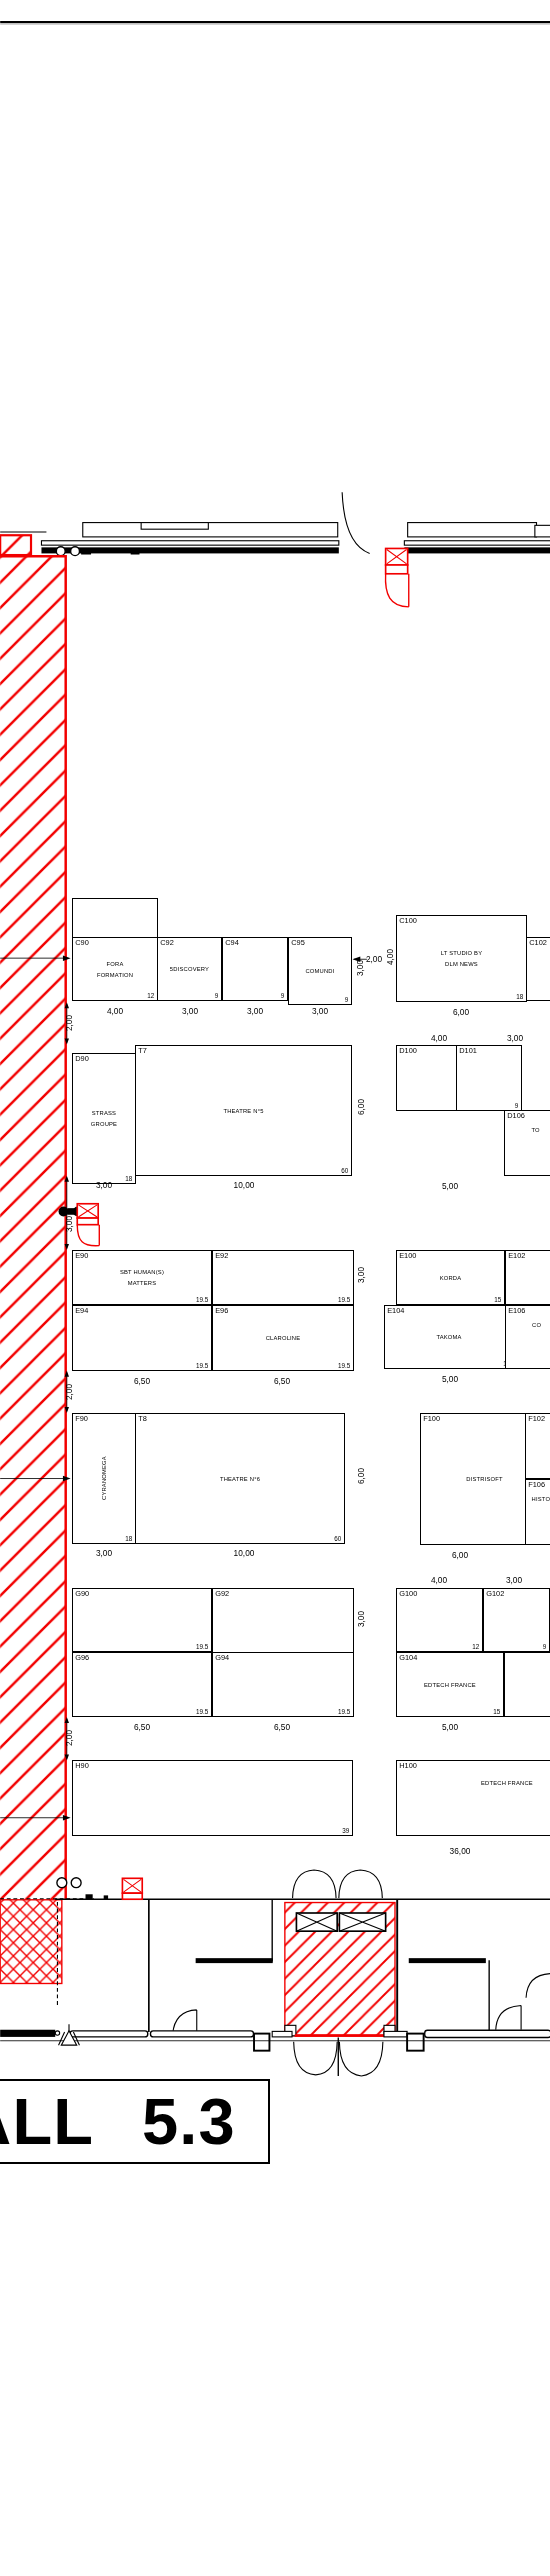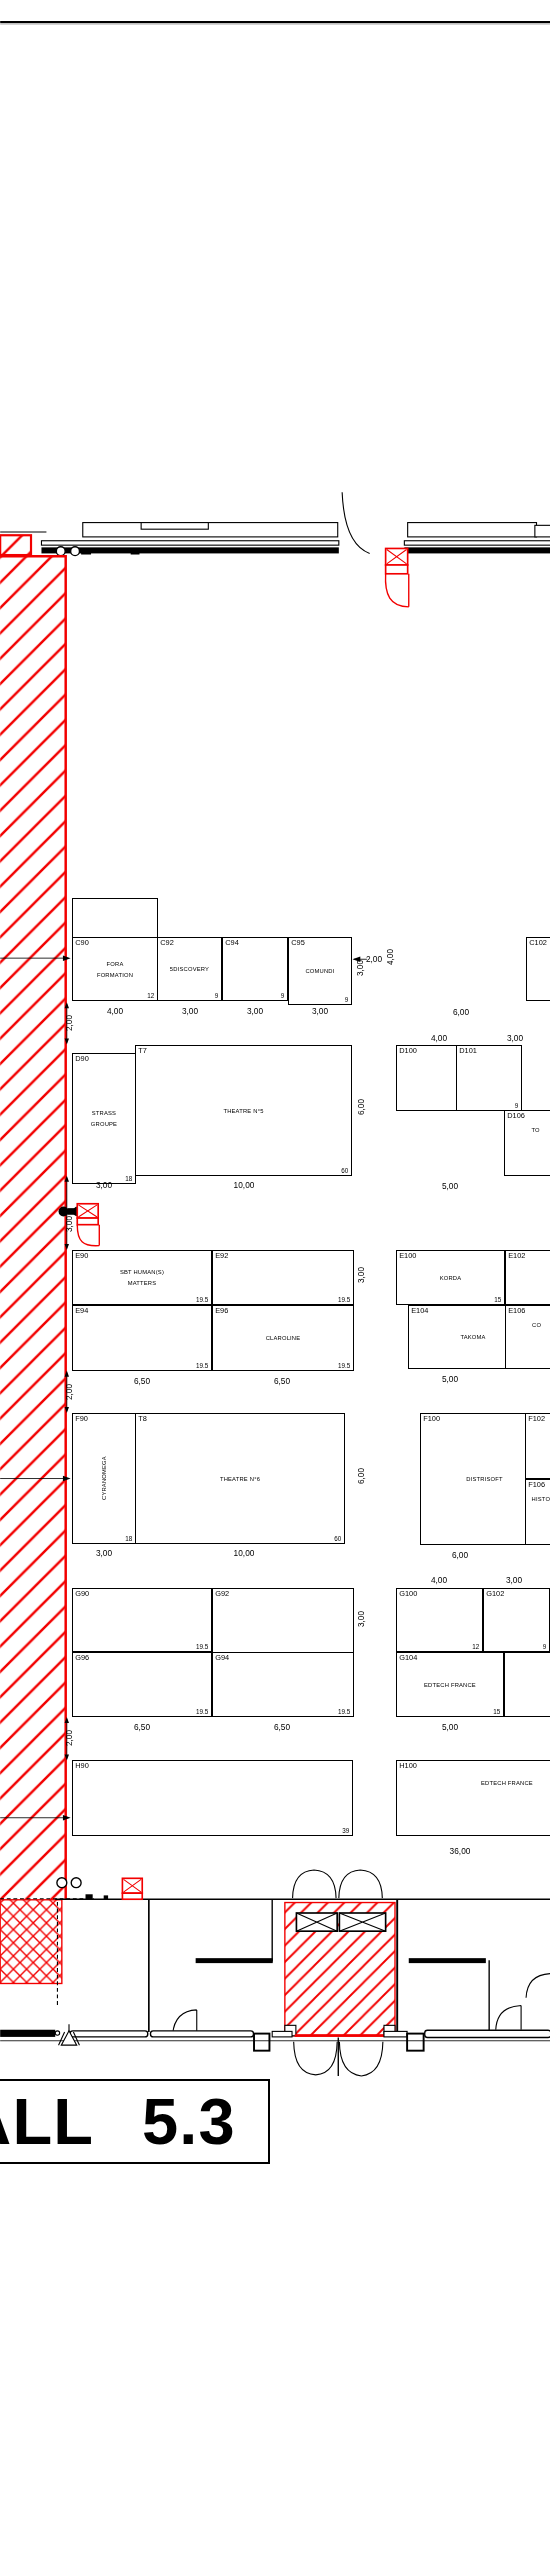--- a/index.html
+++ b/index.html
@@ -198,20 +198,28 @@
       <span class="code">C94</span>
       <span class="area">9</span>
     </div>
     <div class="booth" style="left: 288px; top: 937px; width: 64px; height: 68px;">
       <span class="code">C95</span>
       <div class="bname">
         <div>COMUNDI</div>
       </div>
       <span class="area">9</span>
     </div>
+    <div class="booth" style="left: 396px; top: 915px; width: 131px; height: 87px;">
+      <span class="code">C100</span>
+      <div class="bname">
+        <div>LT STUDIO BY</div>
+        <div>DLM NEWS</div>
+      </div>
+      <span class="area">18</span>
+    </div>
     <div class="booth" style="left: 526px; top: 937px; width: 25px; height: 64px;">
       <span class="code">C102</span>
     </div>
     <div class="booth" style="left: 72px; top: 1053px; width: 64px; height: 131px; text-decoration: underline;">
       <span class="code">D90</span>
       <div class="bname">
         <div>STRASS</div>
         <div>GROUPE</div>
       </div>
       <span class="area">18</span>
@@ -263,21 +271,21 @@
     <div class="booth" style="left: 396px; top: 1250px; width: 109px; height: 55px;">
       <span class="code">E100</span>
       <div class="bname">
         <div>KORDA</div>
       </div>
       <span class="area">15</span>
     </div>
     <div class="booth" style="left: 505px; top: 1250px; width: 47px; height: 55px;">
       <span class="code">E102</span>
     </div>
-    <div class="booth" style="left: 408px; top: 1305px; width: 130px; height: 64px;">
+    <div class="booth" style="left: 384px; top: 1305px; width: 130px; height: 64px;">
       <span class="code">E104</span>
       <div class="bname">
         <div>TAKOMA</div>
       </div>
       <span class="area">15</span>
     </div>
     <div class="booth" style="left: 505px; top: 1305px; width: 47px; height: 64px;">
       <span class="code">E106</span>
       <div class="bname cut" style="left: 26px;">
         <div>CO</div>

